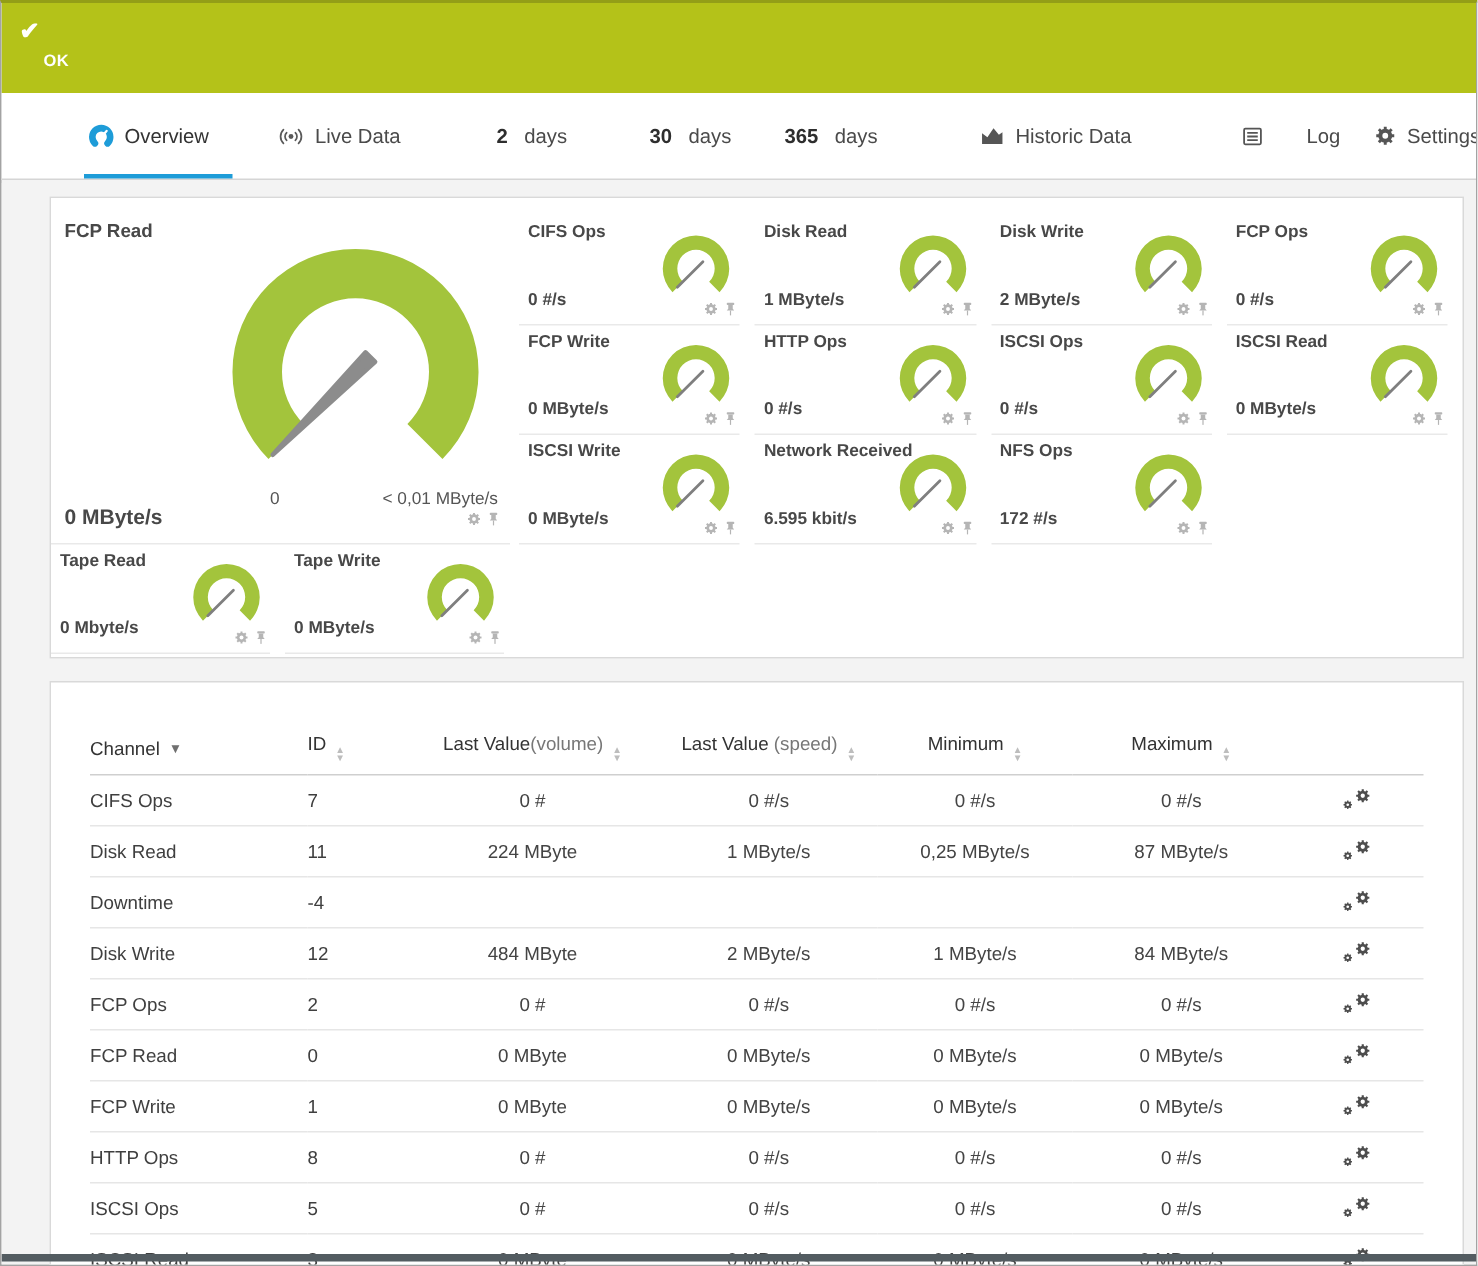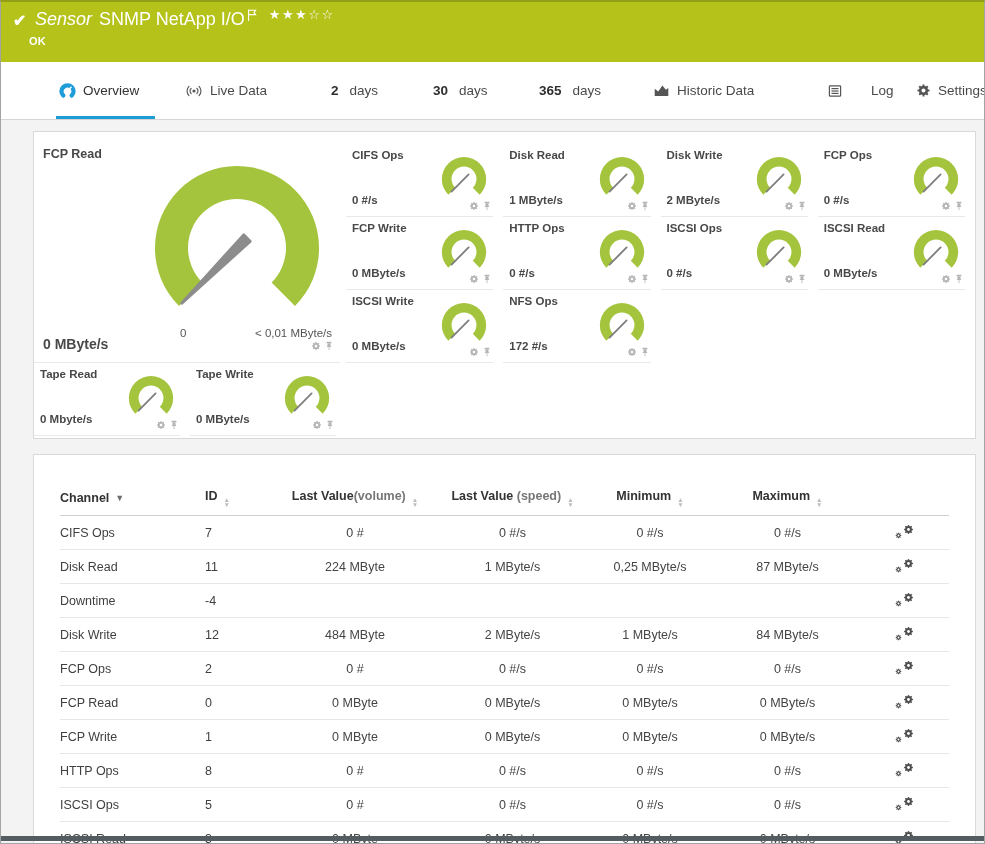--- a/index.html
+++ b/index.html
@@ -18,21 +18,21 @@
 
   
   .tabbar{position:relative;height:57px;background:#fff;border-bottom:1px solid #d5d5d5;}
   .tab{position:absolute;top:0;height:57px;display:flex;align-items:center;gap:7px;
        font-size:13.5px;color:#4a4a4a;cursor:pointer;white-space:nowrap;}
   .tab svg{flex:0 0 auto;}
   .tab .num{font-weight:700;color:#2e2e2e;margin-right:4px;}
   .tab.active{color:#333;}
   .tab.active::after{content:"";position:absolute;left:-3px;right:-16px;bottom:0;height:3px;background:#1e9cd8;}
   .t-overview{left:58px;} .t-live{left:184px;} .t-2d{left:330px;} .t-30d{left:432px;}
-  .t-365d{left:538px;} .t-hist{left:652px;} .t-log{left:826px;gap:28px;} .t-set{left:915px;}
+  .t-365d{left:522px;} .t-hist{left:652px;} .t-log{left:826px;gap:28px;} .t-set{left:915px;}
 
   
   .content{position:absolute;left:0;right:0;top:120px;bottom:0;background:#f3f3f3;}
   .panel{position:absolute;background:#fff;border:1px solid #d9d9d9;box-sizing:border-box;}
   .panel-gauges{left:32px;top:9px;width:943px;height:308px;}
   .panel-table{left:32px;top:332px;width:943px;height:560px;}
 
   
   .gbody{display:flex;padding-top:12px;}
   .bigcol{width:312px;flex:0 0 312px;display:flex;flex-direction:column;}
@@ -53,21 +53,21 @@
   .cicons svg{width:10px;height:10px;cursor:pointer;}
   .bigcell .cicons{right:12px;bottom:12px;}
   .sep{position:absolute;left:0;right:10px;bottom:0;height:1px;background:#e9e9e9;}
   .bigcell .sep{right:6px;}
 
   
   .tblwrap{padding:28px 26px 0;}
   table{width:100%;border-collapse:collapse;font-size:12.5px;color:#444;table-layout:fixed;}
   col.w-ch{width:145px;} col.w-id{width:65px;} col.w-vol{width:170px;} col.w-spd{width:145px;}
   col.w-min{width:130px;} col.w-max{width:145px;} col.w-act{width:auto;}
-  th{font-weight:700;color:#333;text-align:center;padding:6px 0 8px;border-bottom:1px solid #cfcfcf;cursor:pointer;white-space:nowrap;}
+  th{font-weight:400;color:#333;text-align:center;padding:6px 0 8px;border-bottom:1px solid #cfcfcf;cursor:pointer;white-space:nowrap;}
   th.al,td.al{text-align:left;}
   td{padding:7.5px 0;border-bottom:1px solid #e6e6e6;text-align:center;white-space:nowrap;}
   td.al{color:#3f3f3f;}
   .hdr-suffix{color:#777;}
   .caret{color:#6f6f6f;font-size:9px;margin-left:6px;vertical-align:1px;}
   .sorters{display:inline-flex;flex-direction:column;margin-left:6px;vertical-align:-2px;color:#bdbdbd;font-size:6.5px;line-height:5px;}
   .rowgear{display:inline-block;position:relative;width:19px;height:15px;color:#4d4d4d;cursor:pointer;}
   .rowgear .g1{position:absolute;right:0;top:0;width:11px;height:11px;}
   .rowgear .g2{position:absolute;left:0;bottom:0;width:7px;height:7px;}
 
@@ -99,28 +99,20 @@
       <path d="M11,42 A24,24 0 1 1 45,42 L37.5,34.5 A13.5,13.5 0 1 0 18.5,34.5 Z" fill="#a3c43c"></path>
       <line x1="33" y1="20" x2="14.5" y2="38.5" stroke="#7f7f7f" stroke-width="2" stroke-linecap="round"></line>
     </symbol>
   </defs>
 </svg>
 
 <div class="window">
 
   <div class="topbar">
     <span class="check">✔</span>
-    <div class="titleline">
-      <span class="stype">Sensor</span><span>SNMP NetApp I/O</span><svg class="flagicon" width="10" height="13" viewBox="0 0 10 13">
-          <g fill="none" stroke="#fff" stroke-width="1.1">
-            <line x1="1.6" y1="0.5" x2="1.6" y2="12"></line>
-            <path d="M1.6,1.2 H8.6 L7,3.4 8.6,5.6 H1.6"></path>
-          </g>
-        </svg><span class="stars">★★★☆☆</span>
-    </div>
     <div class="statusline">OK</div>
   </div>
 
   <div class="tabbar">
     <div class="tab active t-overview">
       <svg width="17" height="17" viewBox="0 0 20 20">
         <path d="M5.05,15.95 A7,7 0 1 1 14.95,15.95" fill="none" stroke="#1e9cd8" stroke-width="5.2" stroke-linecap="round"></path>
         <line x1="9.5" y1="11.5" x2="14.2" y2="6.2" stroke="#fff" stroke-width="1.8" stroke-linecap="round"></line>
       </svg>
       <span>Overview</span>
@@ -357,20 +349,36 @@
                 </svg>
     </div>
     <div class="sep"></div>
   </div>
             <div class="scell">
     <div class="gname">ISCSI Write</div>
     <svg class="sgauge" viewBox="0 0 56 52">
                 <use href="#sym-sgauge"></use>
               </svg>
     <div class="gvalue">0 MByte/s</div>
+    <div class="cicons">
+      <svg viewBox="0 0 20 20">
+                  <use href="#sym-gear"></use>
+                </svg>
+      <svg viewBox="0 0 20 20">
+                  <use href="#sym-pin"></use>
+                </svg>
+    </div>
+    <div class="sep"></div>
+  </div>
+            <div class="scell">
+    <div class="gname">Network Received</div>
+    <svg class="sgauge" viewBox="0 0 56 52">
+                <use href="#sym-sgauge"></use>
+              </svg>
+    <div class="gvalue">6.595 kbit/s</div>
     <div class="cicons">
       <svg viewBox="0 0 20 20">
                   <use href="#sym-gear"></use>
                 </svg>
       <svg viewBox="0 0 20 20">
                   <use href="#sym-pin"></use>
                 </svg>
     </div>
     <div class="sep"></div>
   </div>

